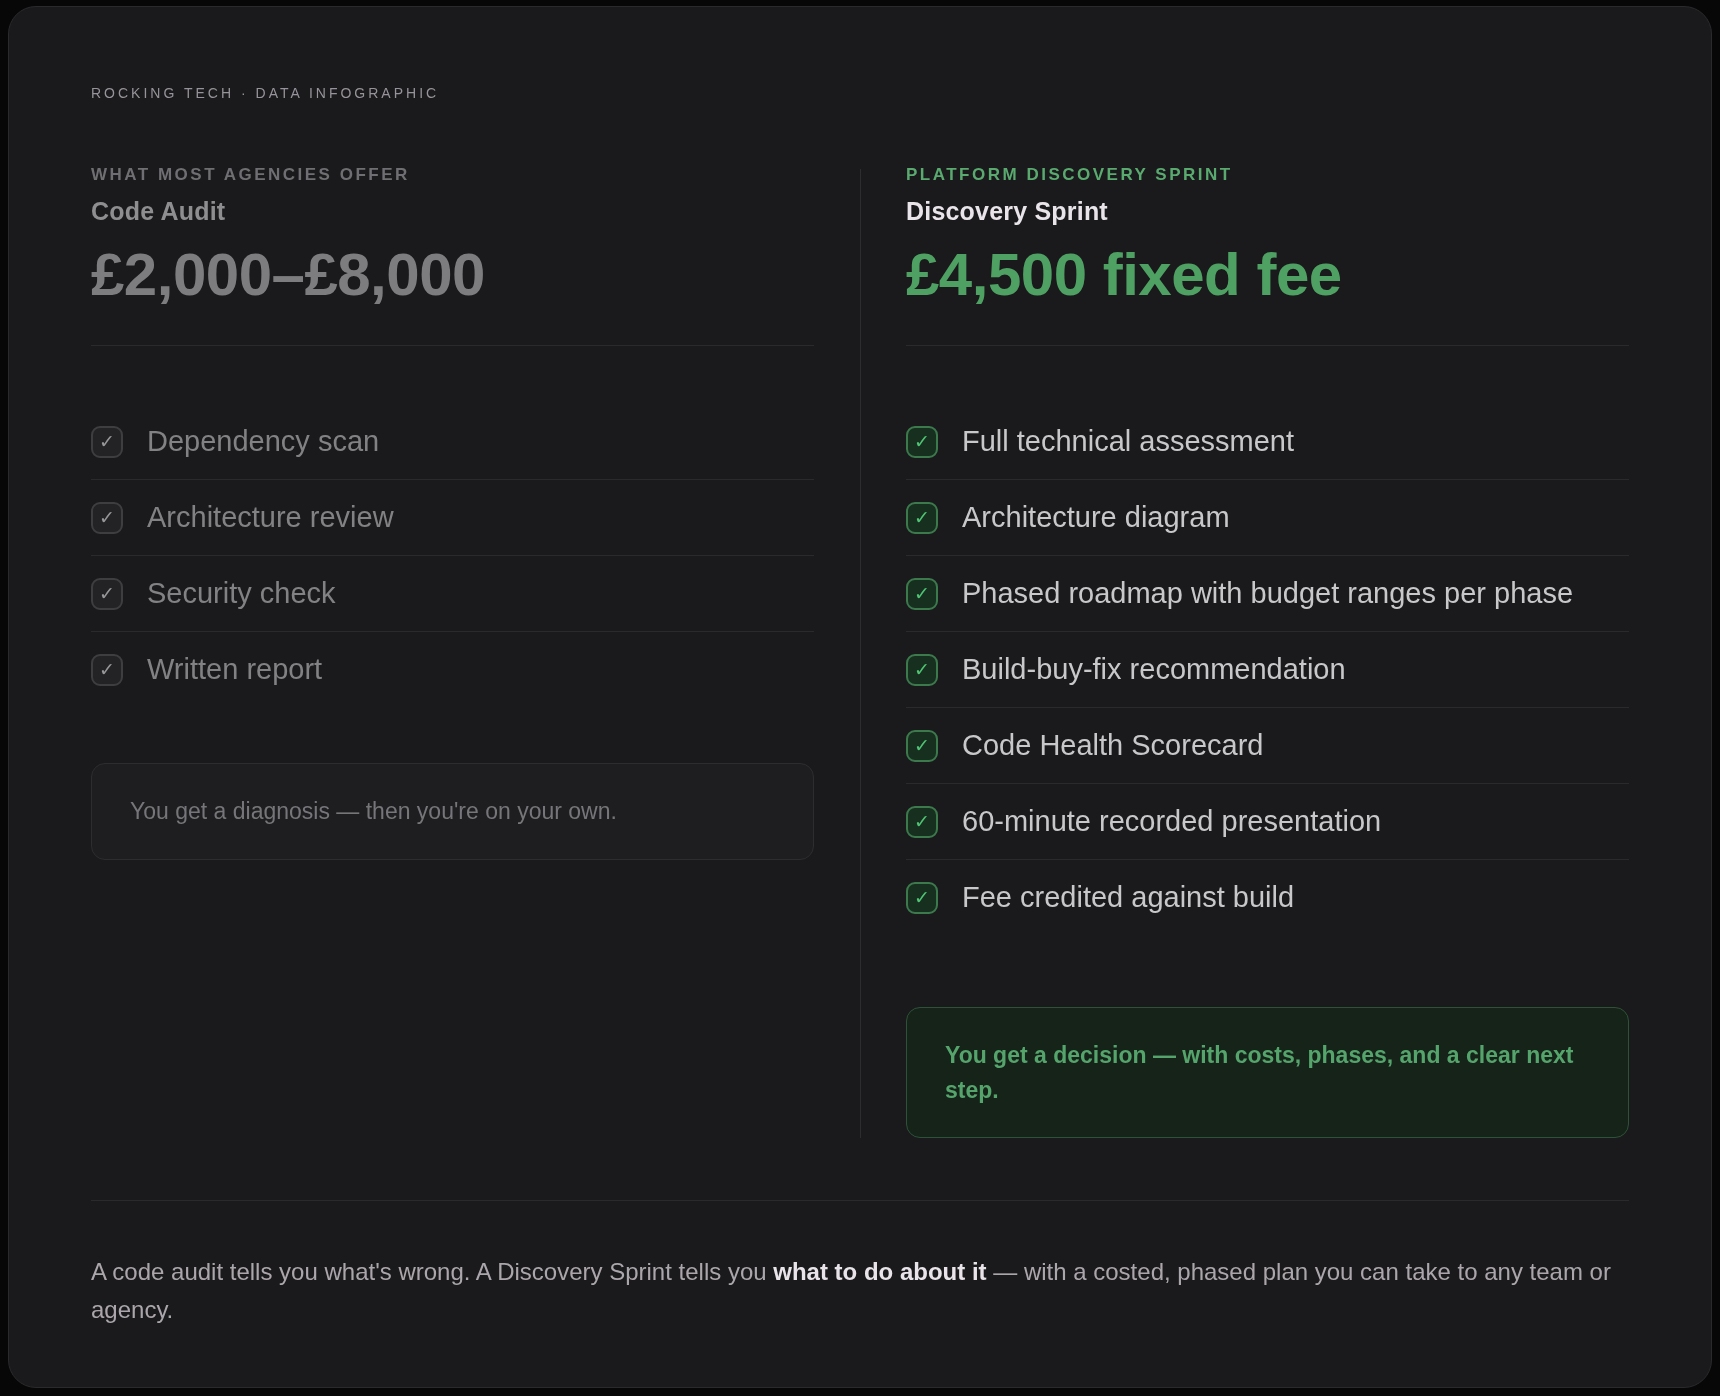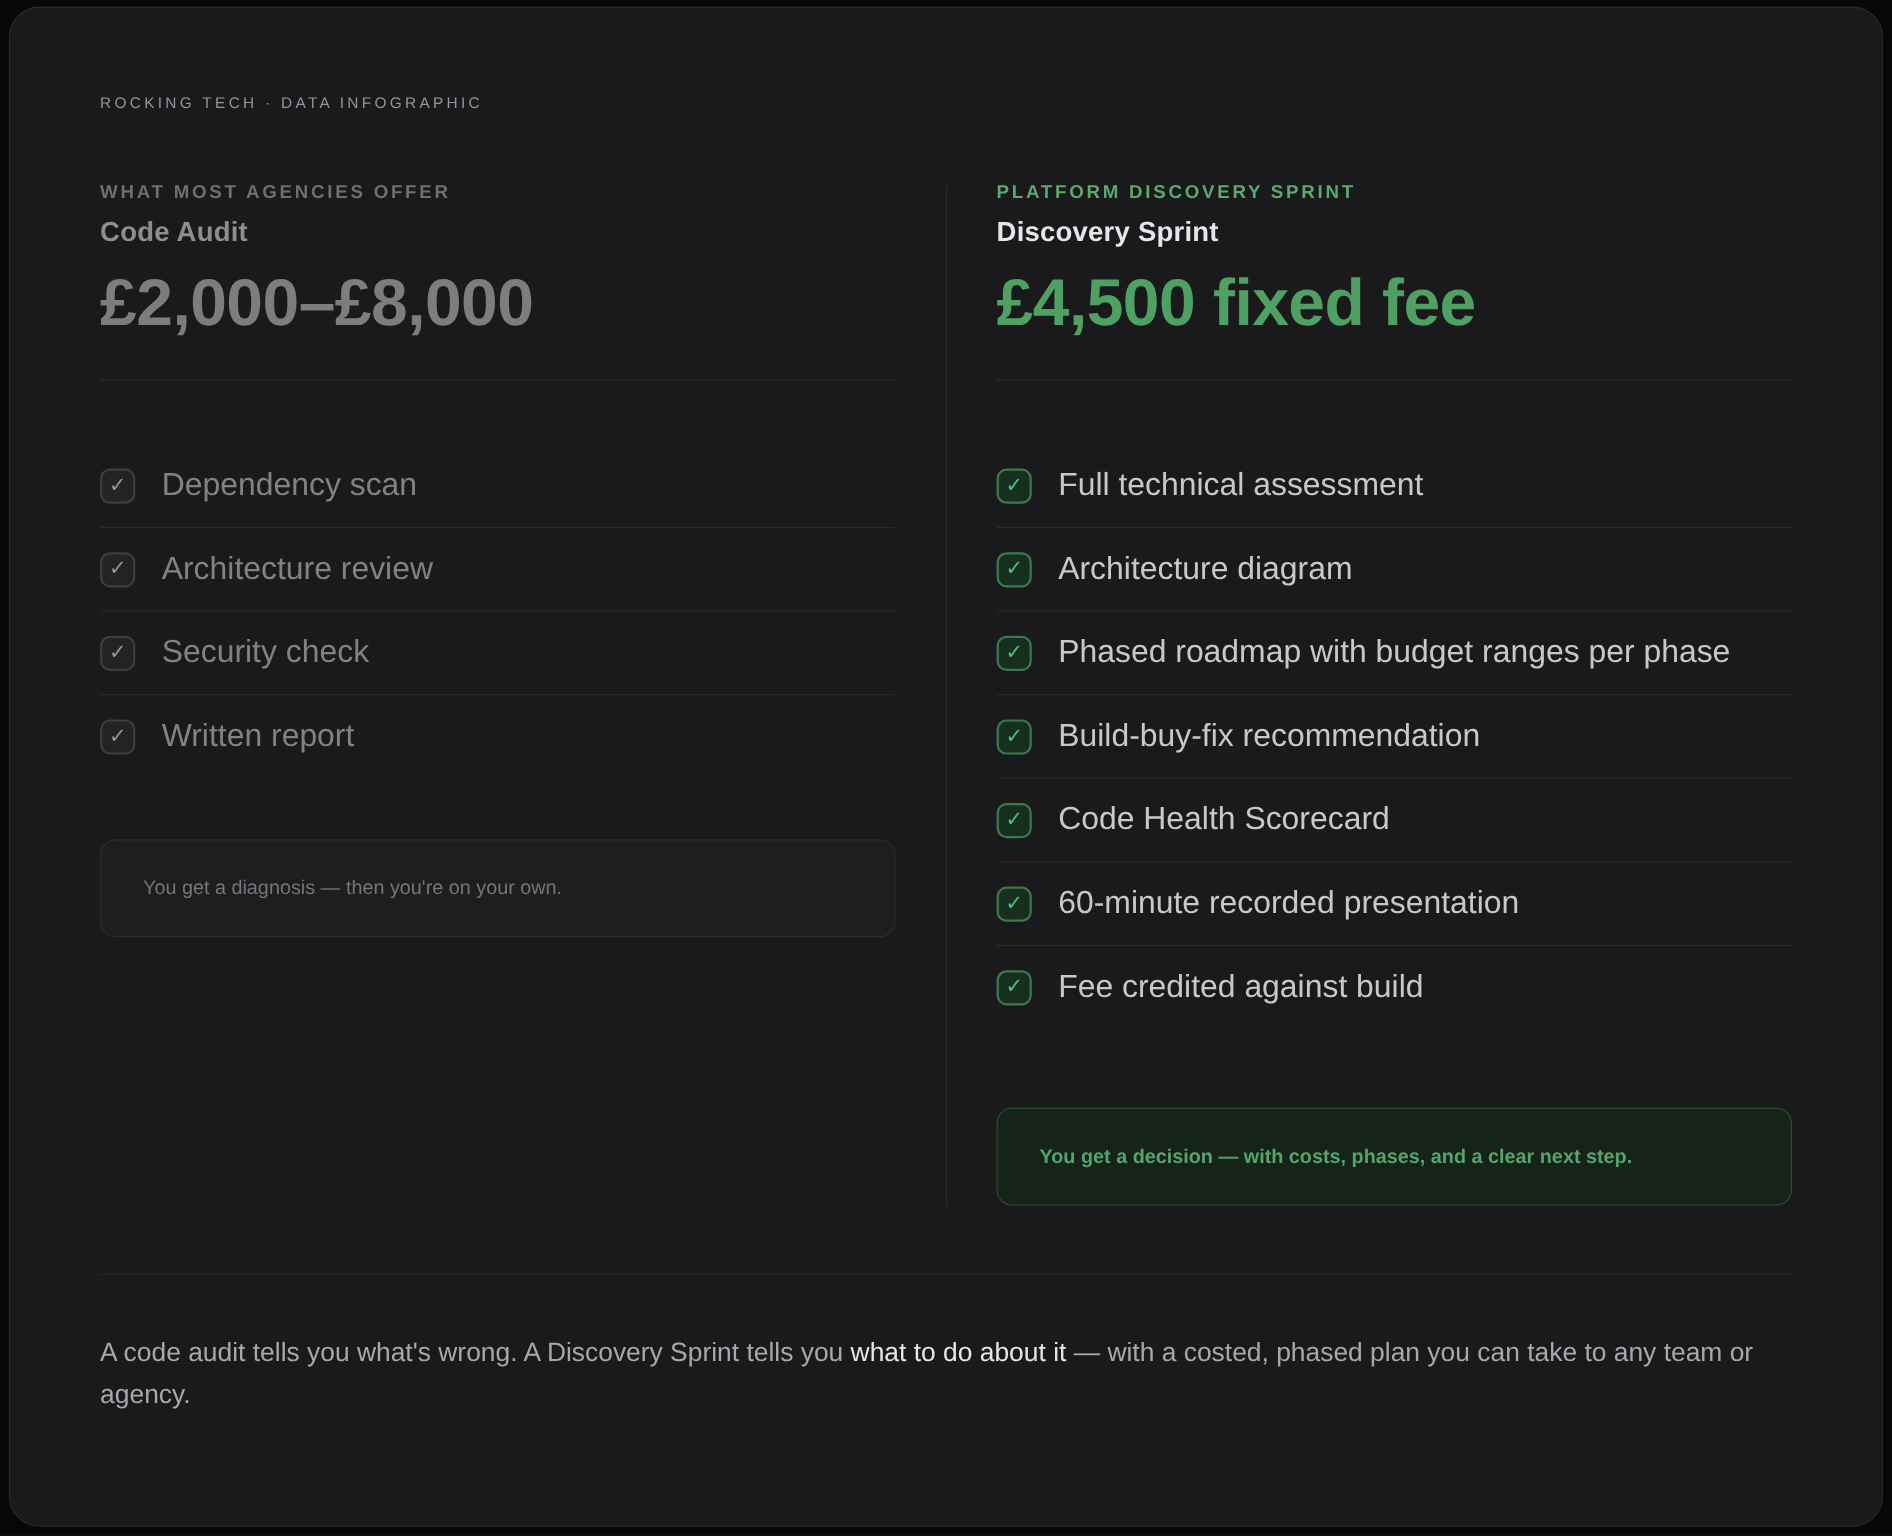--- a/index.html
+++ b/index.html
@@ -130,21 +130,21 @@
   .col-right .check{
     background:var(--green-check-bg);
     border:2px solid var(--green-check-border);
     color:var(--green-check);
   }
   .item-label{font-size:29px;}
   .col-left .item-label{color:var(--muted-item);}
   .col-right .item-label{color:var(--right-item);}
   .note{
     border-radius:14px;
-    font-size:18px;
+    font-size:23px;
     line-height:1.5;
     padding:30px 38px;
   }
   .col-left .note{
     margin-top:56px;
     background:var(--muted-note-bg);
     border:1px solid var(--muted-note-border);
     color:var(--muted-note-text);
     font-weight:500;
   }
@@ -161,21 +161,21 @@
   }
   p.footer-text{
     margin-top:52px;
     font-size:24px;
     line-height:1.6;
     color:var(--footer-text);
     max-width:1560px;
   }
   p.footer-text strong{
     color:var(--heading);
-    font-weight:400;
+    font-weight:700;
   }
 </style>
 </head>
 <body>
 
 <div class="card">
 
   <div class="eyebrow">ROCKING TECH · DATA INFOGRAPHIC</div>
 
   <div class="columns">

